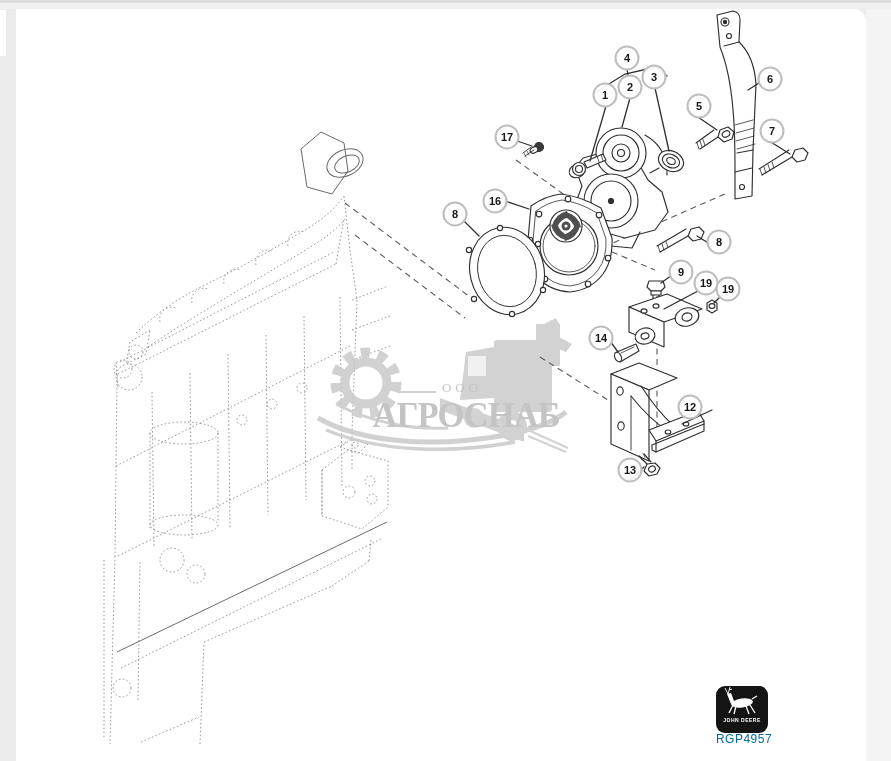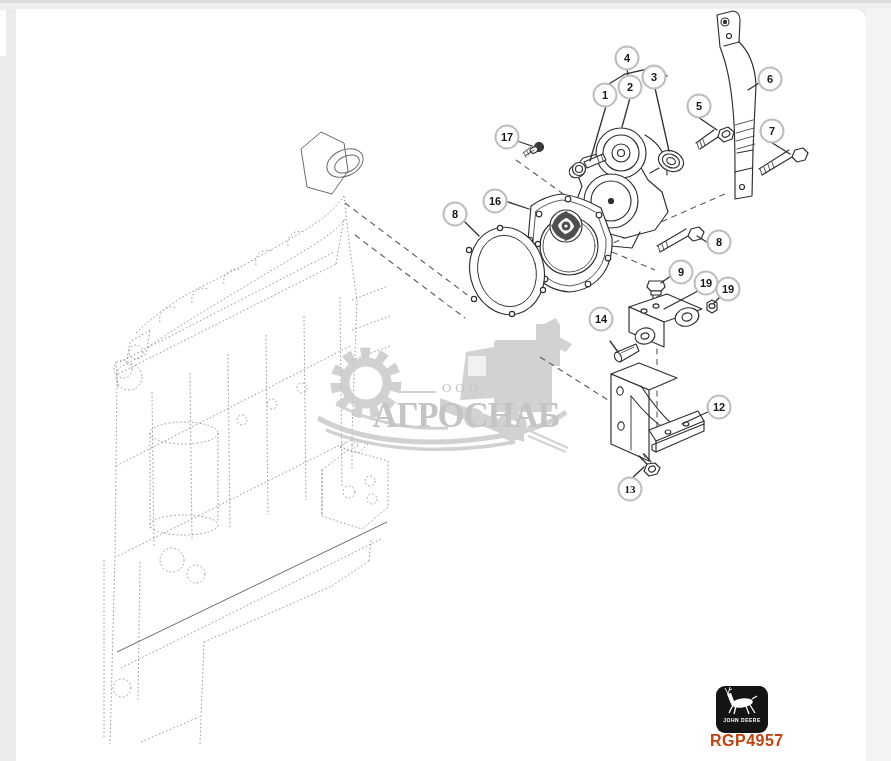--- a/index.html
+++ b/index.html
@@ -23,21 +23,21 @@
     transform:translate(-50%,-50%);box-sizing:content-box;
   }
   .wm-text{position:absolute;z-index:4;color:#c4c4c4;
     font-family:"Liberation Serif", serif;text-align:center;}
   .wm-ooo{left:430px;top:380px;width:64px;font-size:13px;letter-spacing:4px;}
   .wm-name{left:366px;top:394px;width:200px;font-size:36px;font-weight:bold;
     letter-spacing:-1px;transform:scaleX(.96);}
   .jd-band{position:absolute;left:716px;top:717px;width:52px;z-index:5;
     color:#ffffff;font-size:5px;font-weight:bold;letter-spacing:.5px;text-align:center;}
   .part-code{position:absolute;left:710px;top:732px;width:68px;z-index:5;
-    color:#c2410c;font-size:16px;font-weight:bold;letter-spacing:.5px;text-align:center;}
+    color:#0369a1;font-size:12px;font-weight:normal;letter-spacing:.5px;text-align:center;}
 </style>
 </head>
 <body>
 
 <div class="top-strip"></div>
 <div class="right-strip"></div>
 <div class="page"></div>
 <div class="page-tab"></div>
 
 <svg class="art" width="891" height="761" viewBox="0 0 891 761">
@@ -314,23 +314,23 @@
     <div class="callout" style="left: 630px; top: 87px;">2</div>
     <div class="callout" style="left: 654px; top: 77px;">3</div>
     <div class="callout" style="left: 627px; top: 58px;">4</div>
     <div class="callout" style="left: 699px; top: 106px;">5</div>
     <div class="callout" style="left: 770px; top: 79px;">6</div>
     <div class="callout" style="left: 772px; top: 131px;">7</div>
     <div class="callout" style="left: 719px; top: 242px;">8</div>
     <div class="callout" style="left: 681px; top: 272px;">9</div>
     <div class="callout" style="left: 706px; top: 283px;">19</div>
     <div class="callout" style="left: 728px; top: 289px;">19</div>
-    <div class="callout" style="left: 719px; top: 407px;">12</div>
-    <div class="callout" style="left: 630px; top: 489px; font-family: Liberation Serif, serif;">13</div>
-    <div class="callout" style="left: 601px; top: 319px;">14</div>
+    <div class="callout" style="left: 690px; top: 407px;">12</div>
+    <div class="callout" style="left: 630px; top: 470px;">13</div>
+    <div class="callout" style="left: 601px; top: 338px;">14</div>
     <div class="callout" style="left: 455px; top: 214px;">8</div>
     <div class="callout" style="left: 495px; top: 201px; text-align: center;">16</div>
     <div class="callout" style="left: 507px; top: 137px;">17</div>
   </div>
 
 <div class="wm-text wm-ooo">ООО</div>
 <div class="wm-text wm-name">АГРОСНАБ</div>
 
 <div class="jd-band">JOHN DEERE</div>
 <div class="part-code">RGP4957</div>

